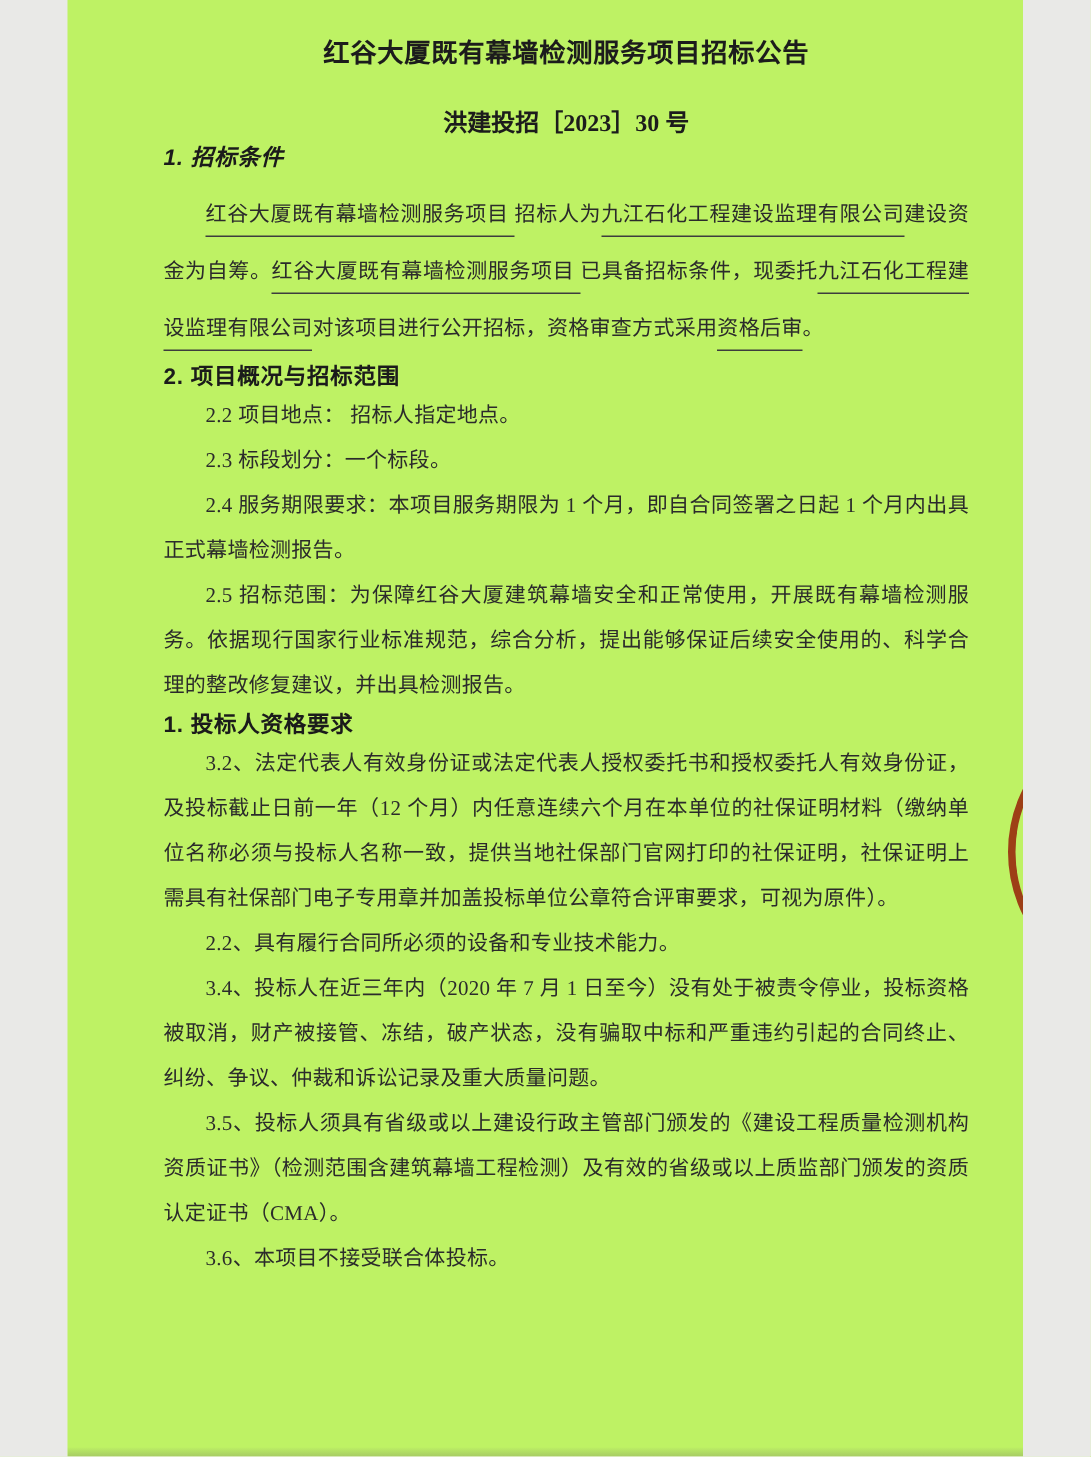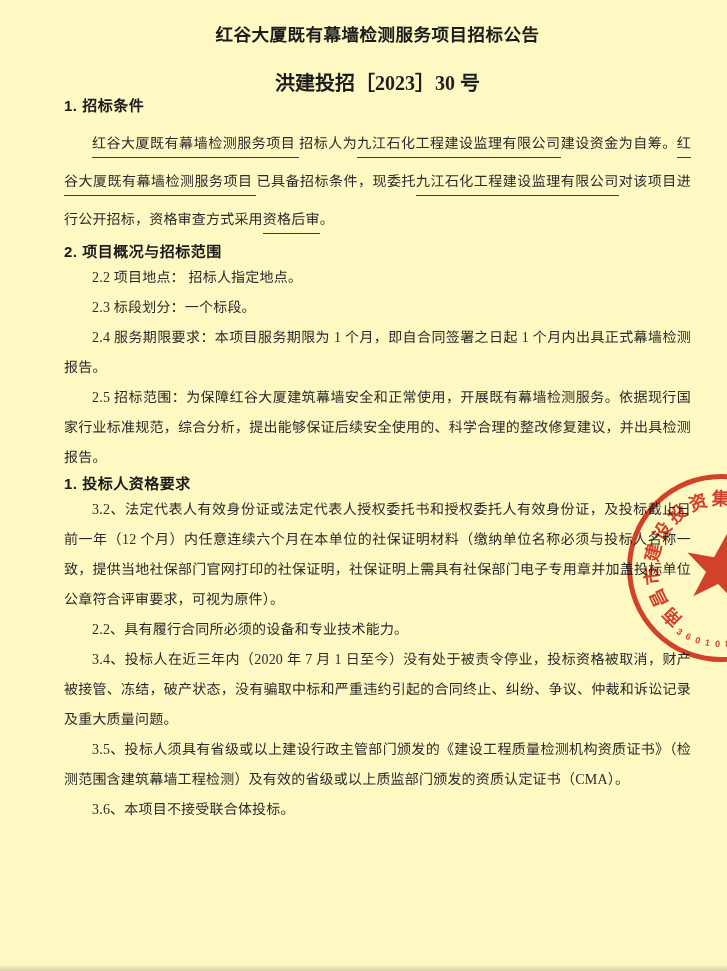--- a/index.html
+++ b/index.html
@@ -1,54 +1,54 @@
 <!DOCTYPE html>
 <html lang="zh-CN"><head>
 <meta charset="utf-8">
 <style>
   html,body { margin:0; padding:0; background:#e9e9e7; }
   .page {
     position:relative;
-    width:727px; height:971px;
+    width:637px; height:971px;
     margin:0 auto;
-    background:#fef9c3;
+    background:#bef264;
     overflow:hidden;
     font-family:"Liberation Serif","DejaVu Serif",serif;
     color:#2b2b2b;
     box-sizing:border-box;
   }
   .content { padding:22px 36px 0 64px; }
 
   .doc-title {
     text-align:center;
     font-size:17.5px;
     font-weight:700;
     letter-spacing:0.5px;
     line-height:26px;
     color:#1c1c1c;
   }
   .doc-number {
     text-align:center;
-    font-size:20px;
+    font-size:16px;
     font-weight:700;
     margin-top:23px;
     line-height:24px;
     color:#1c1c1c;
   }
 
   h2.sec {
     font-family:"Liberation Sans","DejaVu Sans",sans-serif;
     font-size:15px;
     font-weight:700;
     color:#1b1b1b;
     margin:0;
     line-height:22px;
     letter-spacing:0.5px;
   }
-  .h1m { margin-top:27px; }
+  .h1m { margin-top:27px;font-style:italic; }
   .h2m { margin-top:10px; }
   .h3m { margin-top:18px; }
 
   p.body {
     font-size:14px;
     line-height:30px;
     margin:0;
     text-align:justify;
     text-indent:2em;
     letter-spacing:0.2px;

